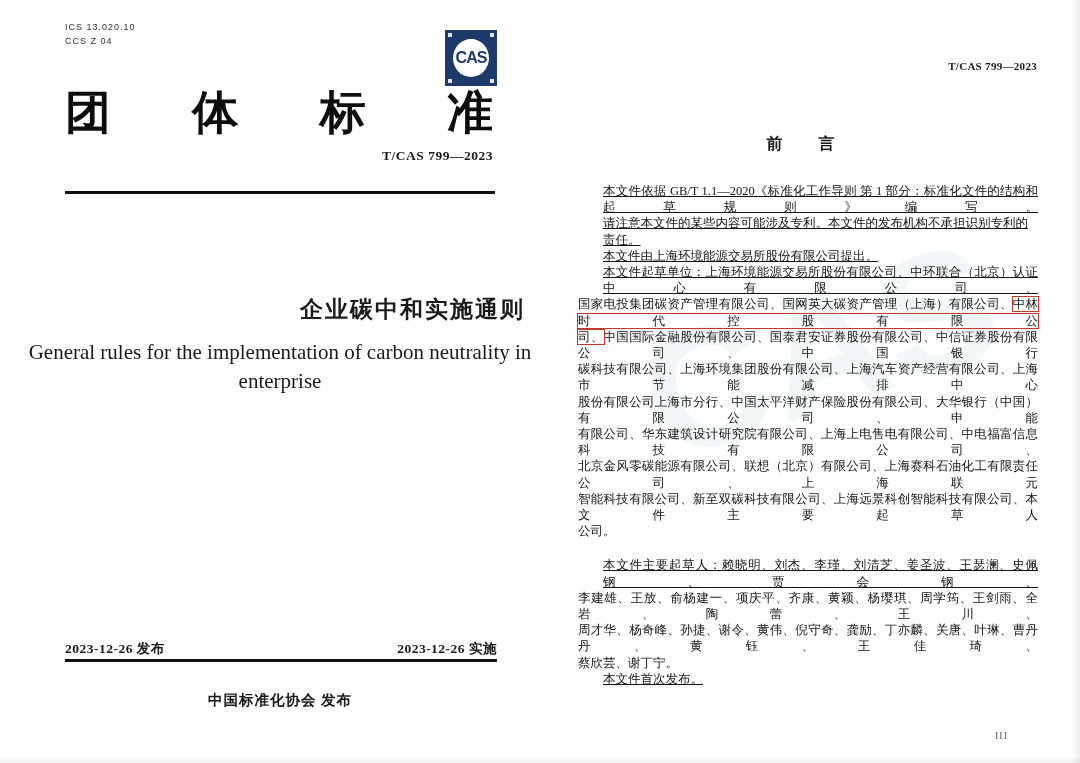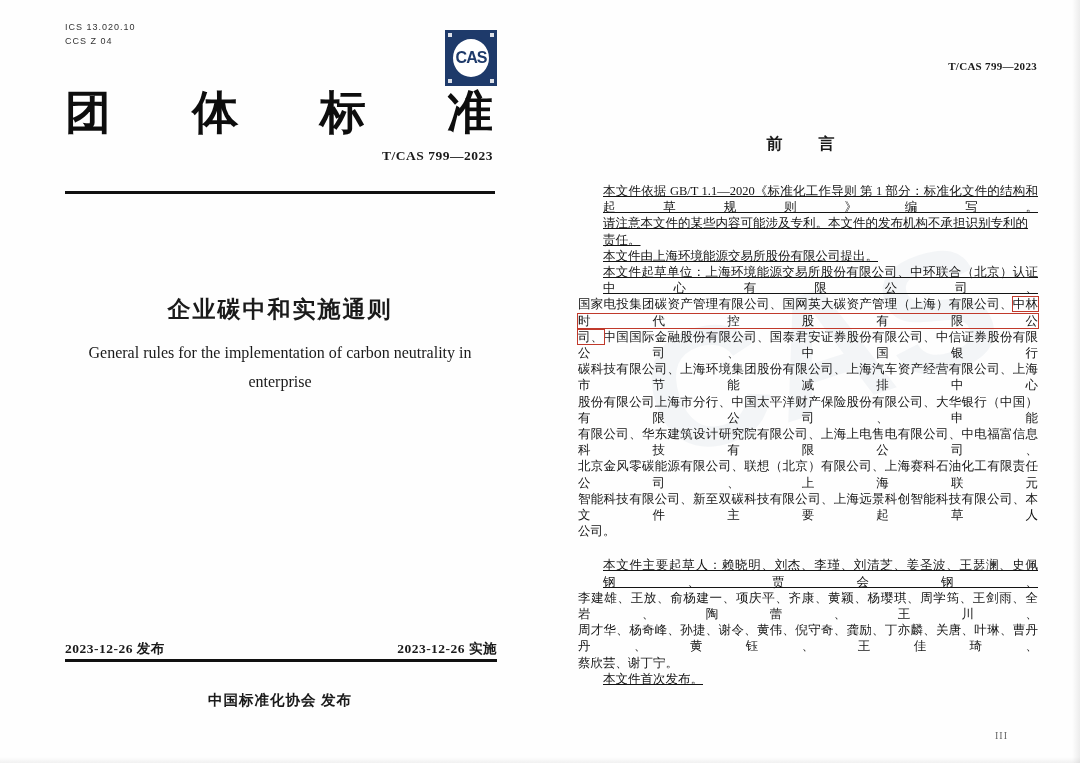--- a/index.html
+++ b/index.html
@@ -33,22 +33,22 @@
   .cas-logo .c3{left:3px;bottom:3px;} .cas-logo .c4{right:3px;bottom:3px;}
 
   .big-title{
     position:absolute;left:65px;top:86px;width:428px;
     display:flex;justify-content:space-between;
     font-family:"Liberation Sans","DejaVu Sans",sans-serif;
     font-weight:900;font-size:46px;line-height:52px;color:#0d0d0d;
   }
   .cover-stdno{position:absolute;left:65px;top:148px;width:428px;text-align:right;font-weight:bold;font-size:13.5px;letter-spacing:.5px;}
   .cover-rule-top{position:absolute;left:65px;top:191px;width:430px;height:2.5px;background:#111;}
-  .zh-title{position:absolute;left:35px;top:294px;width:490px;text-align:center;font-size:23px;letter-spacing:2px;font-weight:600;}
-  .en-title{position:absolute;left:25px;top:338px;width:510px;text-align:center;font-size:16px;line-height:29px;}
+  .zh-title{position:absolute;left:35px;top:294px;width:490px;text-align:right;font-size:23px;letter-spacing:2px;font-weight:600;}
+  .en-title{position:absolute;left:25px;top:338px;width:510px;text-align:center;font-size:21px;line-height:29px;}
   .date-row{position:absolute;left:65px;top:640px;width:432px;display:flex;justify-content:space-between;font-size:13.5px;font-weight:bold;letter-spacing:.5px;}
   .cover-rule-bottom{position:absolute;left:65px;top:659px;width:432px;height:2.5px;background:#111;}
   .publisher{position:absolute;left:35px;top:691px;width:490px;text-align:center;font-size:14.5px;letter-spacing:1px;font-weight:700;}
 
   
   .foreword{position:absolute;left:540px;top:0;width:540px;height:763px;}
   .fw-stdno{position:absolute;left:38px;top:60px;width:459px;text-align:right;font-weight:bold;font-size:11px;letter-spacing:.3px;}
   .fw-heading{position:absolute;left:31px;top:134px;width:459px;text-align:center;font-weight:bold;font-size:16px;}
   .fw-heading .hgap{display:inline-block;width:36px;}
   .fw-watermark{

